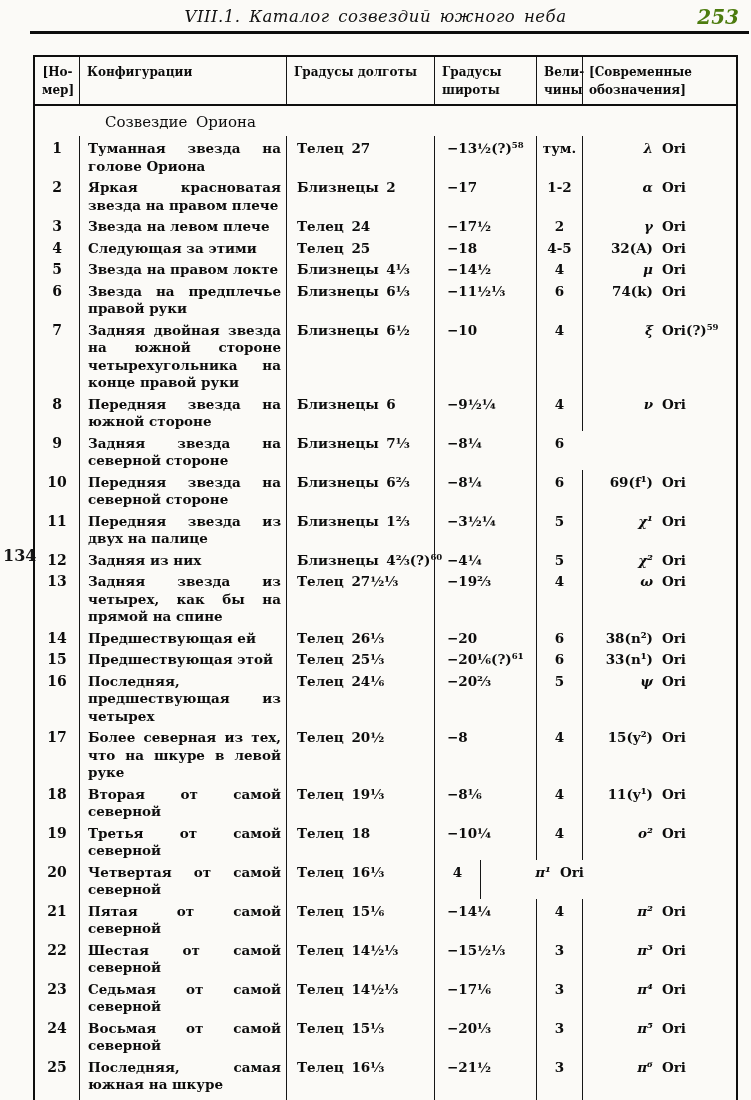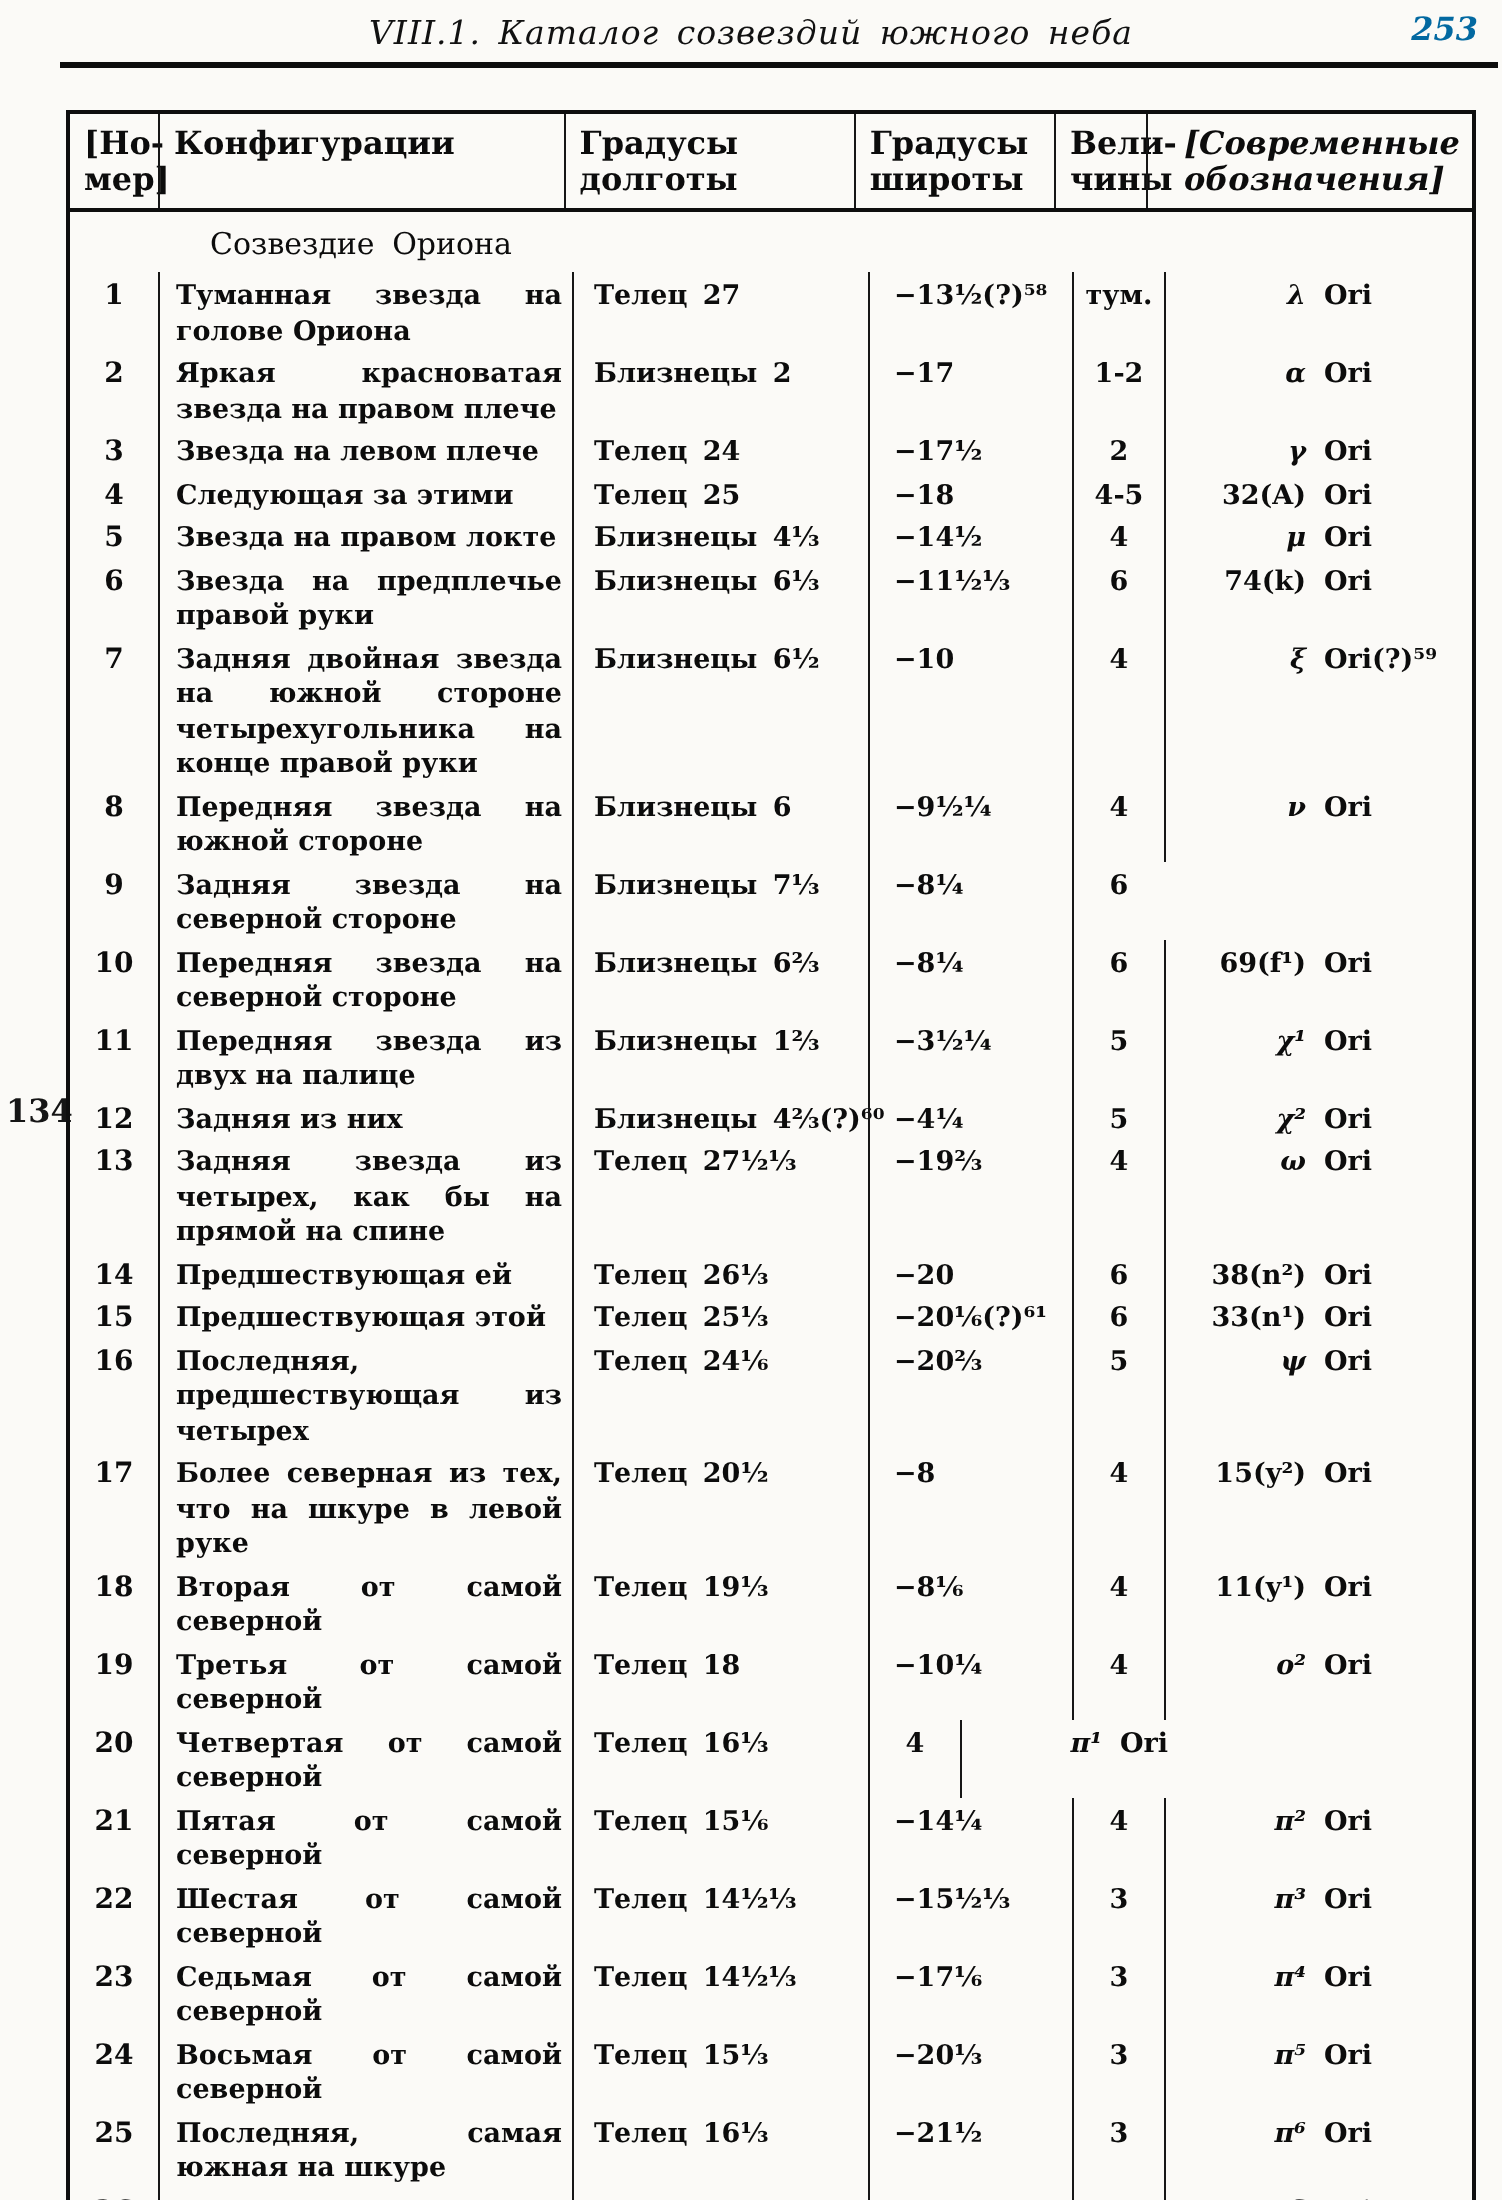--- a/index.html
+++ b/index.html
@@ -13,42 +13,42 @@
   .page{position:absolute;inset:0;}
 
   
   .running-head{
     position:absolute;top:7px;left:80px;right:80px;
     text-align:center;font-style:italic;font-weight:400;
     font-size:16.5px;letter-spacing:.5px;word-spacing:3px;color:#111;
   }
   .page-number{
     position:absolute;top:5px;right:12px;
-    font-style:italic;font-weight:700;font-size:16px;color:#0369a1;
+    font-style:italic;font-weight:700;font-size:20px;color:#4d7c0f;
   }
   .head-rule{
     position:absolute;top:31px;left:30px;width:719px;height:3px;
     background:#0d0d0d;
   }
   .margin-note{
     position:absolute;left:3px;top:546px;
     font-weight:700;font-size:16px;color:#151515;
   }
 
   
   .cat-table{
     position:absolute;left:33px;top:55px;width:705px;
     border:2px solid #0e0e0e;
     box-sizing:border-box;
     background:transparent;
   }
   .thead{display:flex;border-bottom:2.5px solid #0e0e0e;}
   .thead .cell{
     padding:6px 6px 5px 7px;
-    font-weight:700;font-size:16px;line-height:18px;
+    font-weight:700;font-size:12px;line-height:18px;
     white-space:pre-line;
   }
   .cell{box-sizing:border-box;border-left:1.5px solid #161616;}
   .cell:first-child{border-left:none;}
 
   .c-num{width:44px;text-align:center;}
   .c-config{width:207px;}
   .c-long{width:148px;}
   .c-lat{width:102px;}
   .c-mag{width:46px;text-align:center;}
@@ -90,21 +90,21 @@
   <div class="cat-table">
     <div class="thead">
       <div class="cell c-num">[Но-
 мер]</div>
       <div class="cell c-config">Конфигурации</div>
       <div class="cell c-long">Градусы долготы</div>
       <div class="cell c-lat">Градусы
 широты</div>
       <div class="cell c-mag">Вели-
 чины</div>
-      <div class="cell c-desig" style="padding-left:18px;font-style:italic;">[Современные
+      <div class="cell c-desig" style="padding-left:6px;">[Современные
 обозначения]</div>
     </div>
 
     <div class="section-row">Созвездие Ориона</div>
 
     <div class="tbody" id="tbody">
   <div class="trow">
     <div class="cell c-num">1</div>
     <div class="cell c-config">Туманная звезда на голове Ориона</div>
     <div class="cell c-long">Телец 27</div>

